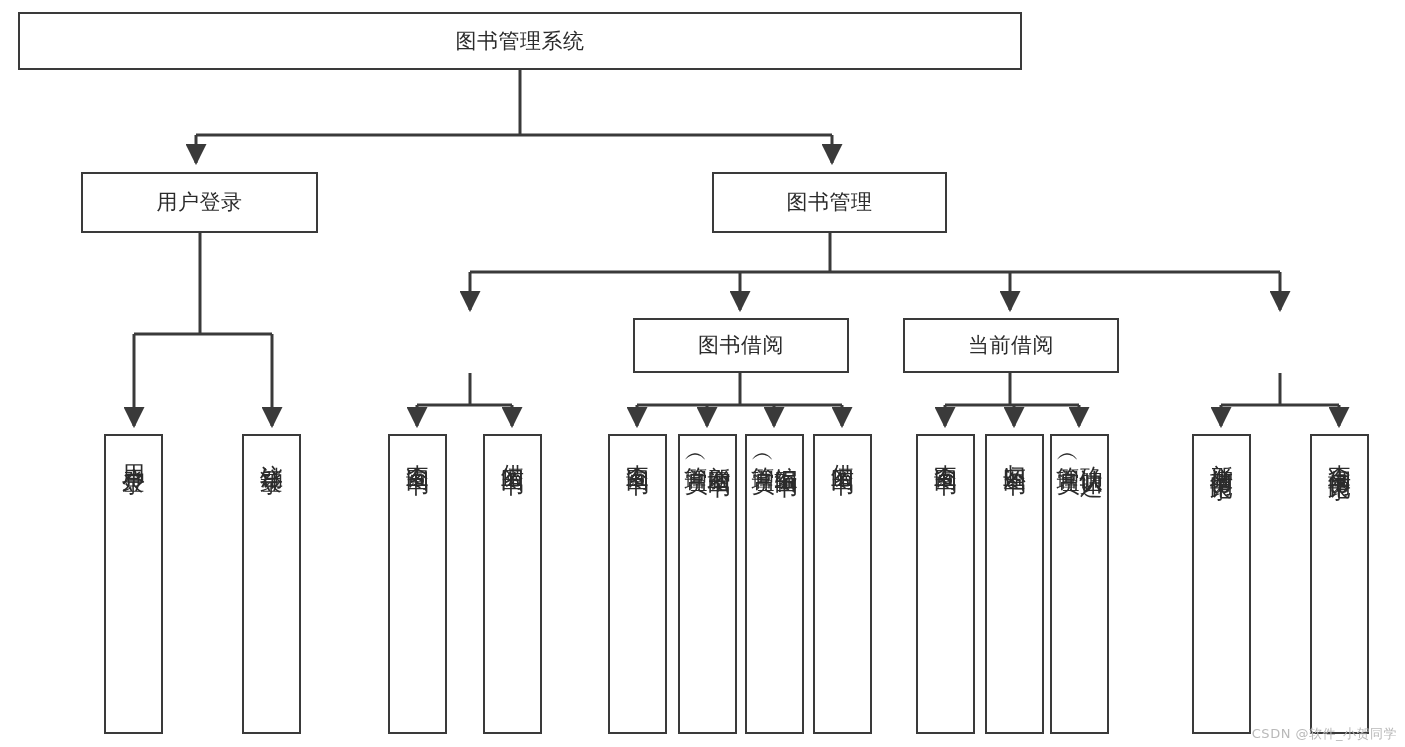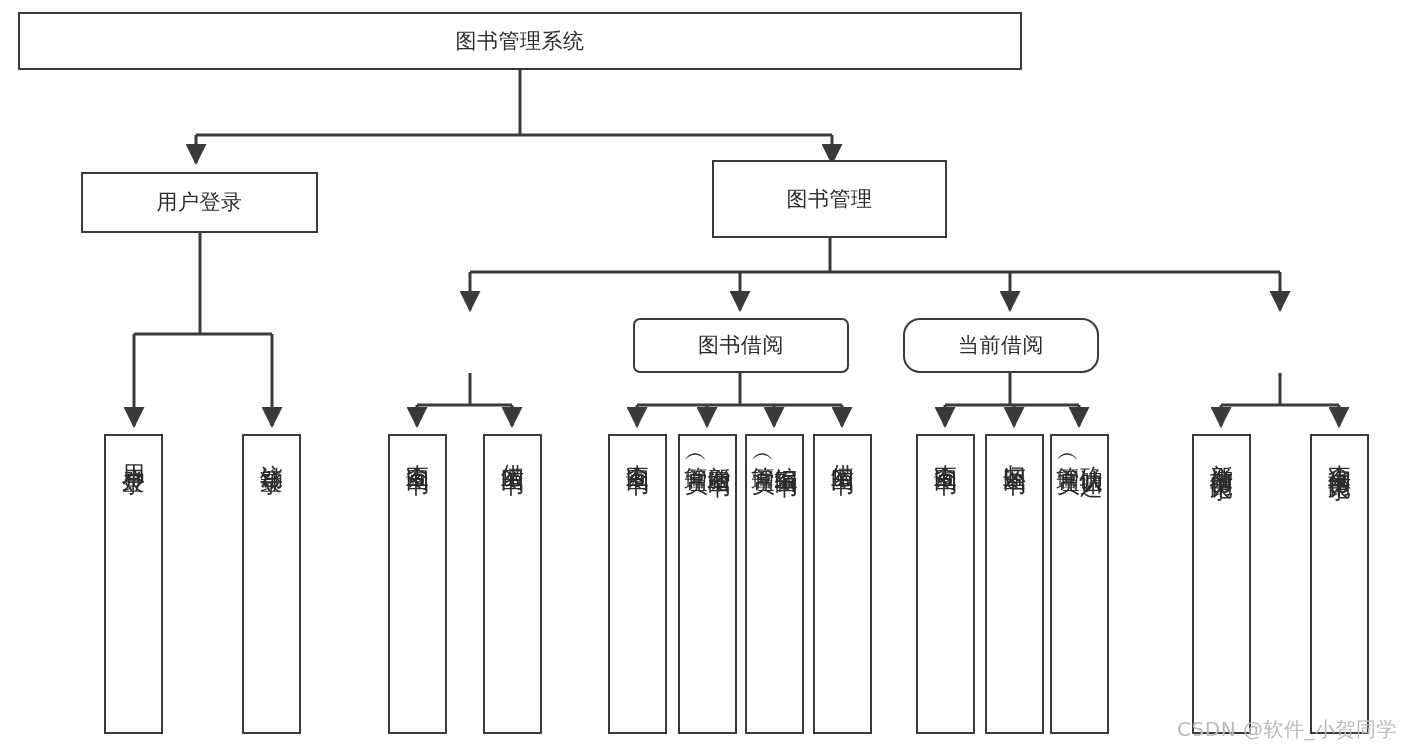--- a/index.html
+++ b/index.html
@@ -54,21 +54,21 @@
     text-orientation: upright;
     font-size: 23px;
     line-height: 1.0;
     letter-spacing: 3px;
     white-space: pre;
   }
   #watermark {
     position: absolute;
     right: 8px;
     bottom: 4px;
-    font-size: 20px;
+    font-size: 13px;
     color: #b9b9b9;
     letter-spacing: 0.5px;
     white-space: nowrap;
     font-family: "DejaVu Sans", "Liberation Sans", sans-serif;
   }
 </style>
 </head>
 <body>
 
 <div id="canvas">
@@ -123,28 +123,28 @@
     </g>
   </svg>
 
   <div class="node h-node" style="left:18px; top:12px; width:1004px; height:58px;">
     <span class="txt">图书管理系统</span>
   </div>
 
   <div class="node h-node" style="left:81px; top:172px; width:237px; height:61px;">
     <span class="txt">用户登录</span>
   </div>
-  <div class="node h-node" style="left:712px; top:160px; width:235px; height:78px;">
+  <div class="node h-node" style="left:712px; top:172px; width:235px; height:61px;">
     <span class="txt">图书管理</span>
   </div>
 
-  <div class="node h-node" style="left:633px; top:318px; width:216px; height:55px;border-radius:7px;">
+  <div class="node h-node" style="left:633px; top:318px; width:216px; height:55px;">
     <span class="txt">图书借阅</span>
   </div>
-  <div class="node h-node" style="left:903px; top:318px; width:196px; height:55px;border-radius:17px;">
+  <div class="node h-node" style="left:903px; top:318px; width:216px; height:55px;">
     <span class="txt">当前借阅</span>
   </div>
 
   <div class="node v-node" style="left:104px; top:434px; width:59px; height:300px;">
     <span class="txt">用户登录</span>
   </div>
   <div class="node v-node" style="left:242px; top:434px; width:59px; height:300px;">
     <span class="txt">注销登录</span>
   </div>
 

